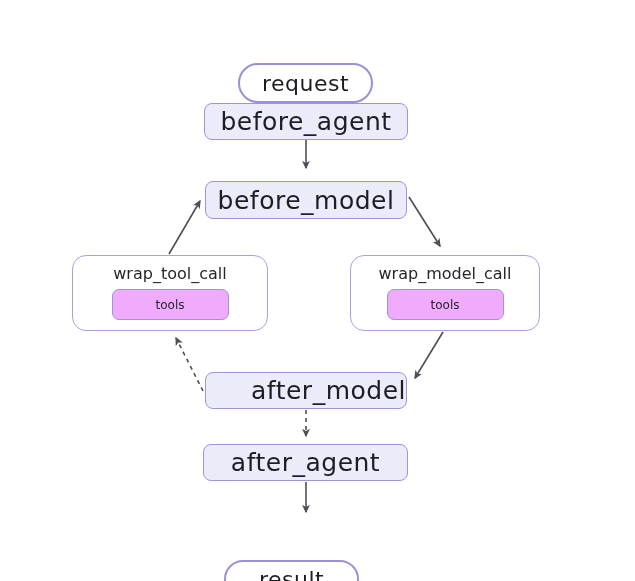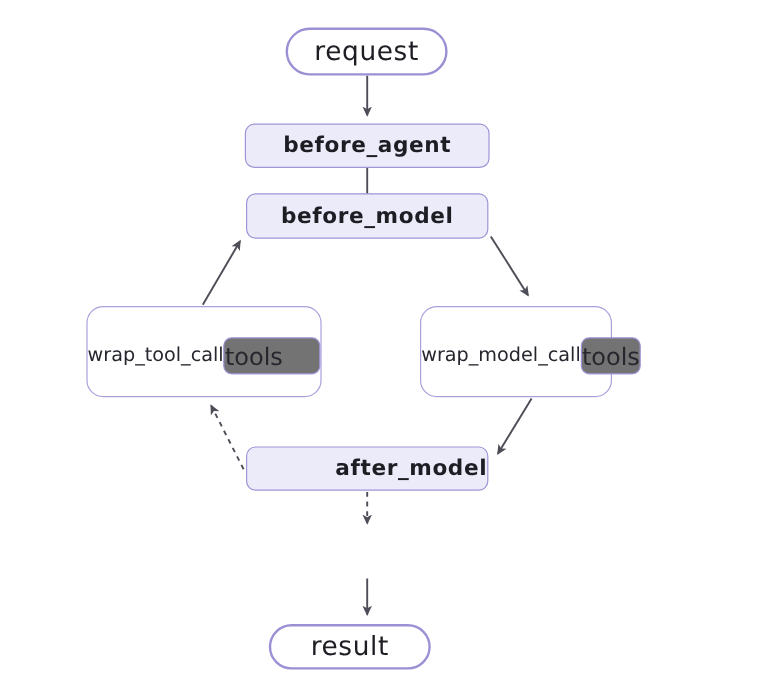--- a/index.html
+++ b/index.html
@@ -27,63 +27,64 @@
     display: flex;
     align-items: center;
     justify-content: center;
     z-index: 2;
     color: #1d1d24;
   }
   .rect {
     background: #ecebfa;
     border: 1.5px solid #9e95d6;
     border-radius: 8px;
-    font-size: 18px;
+    font-size: 25px;
     letter-spacing: 0.5px;
-    font-weight: bold;
   }
   .pill {
     background: #ffffff;
     border: 2px solid #9a91d4;
     border-radius: 20px;
     font-size: 22px;
     letter-spacing: 0.5px;
+    margin-top: 40px;
   }
   .wrap-box {
     background: #ffffff;
     border: 1.5px solid #a9a1dc;
     border-radius: 14px;
+    flex-direction: column;
     justify-content: flex-start;
     padding-top: 5px;
   }
   .wrap-label {
     font-size: 16px;
     line-height: 26px;
     color: #26262e;
   }
   .inner-box {
     box-sizing: border-box;
     margin-top: 2px;
     width: 117px;
     height: 31px;
-    background: #737373;
+    background: #f0abfc;
     border: 1.5px solid #9e95d6;
     border-radius: 7px;
     display: flex;
     align-items: center;
-    justify-content: flex-start;
-    font-size: 20px;
+    justify-content: center;
+    font-size: 12px;
     color: #26262e;
   }
   
   .n-request        { left: 238px; top: 23px;  width: 135px; height: 40px; }
   .n-before-agent   { left: 204px; top: 103px; width: 204px; height: 37px; }
-  .n-before-model   { left: 205px; top: 161px; width: 202px; height: 38px; justify-content: center; }
+  .n-before-model   { left: 205px; top: 181px; width: 202px; height: 38px; justify-content: center; }
   .n-wrap-tool-call { left: 72px;  top: 255px; width: 196px; height: 76px; }
-  .n-wrap-model-call{ left: 350px; top: 255px; width: 160px; height: 76px; }
+  .n-wrap-model-call{ left: 350px; top: 255px; width: 190px; height: 76px; }
   .n-after-model    { left: 205px; top: 372px; width: 202px; height: 37px; justify-content: flex-end; }
   .n-after-agent    { left: 203px; top: 444px; width: 205px; height: 37px; }
   .n-result         { left: 224px; top: 520px; width: 135px; height: 38px; }
 
   .edge {
     stroke: #4e4e58;
     stroke-width: 1.6;
     fill: none;
   }
   .edge.dashed {
@@ -134,18 +135,21 @@
     <span class="wrap-label">wrap_model_call</span>
     <div class="inner-box">
       <span>tools</span>
     </div>
   </div>
 
   <div class="node rect n-after-model">
     <span>after_model</span>
   </div>
 
+  <div class="node rect n-after-agent">
+    <span>after_agent</span>
+  </div>
 
   <div class="node pill n-result">
     <span>result</span>
   </div>
 
 </div>
 
 </body></html>

